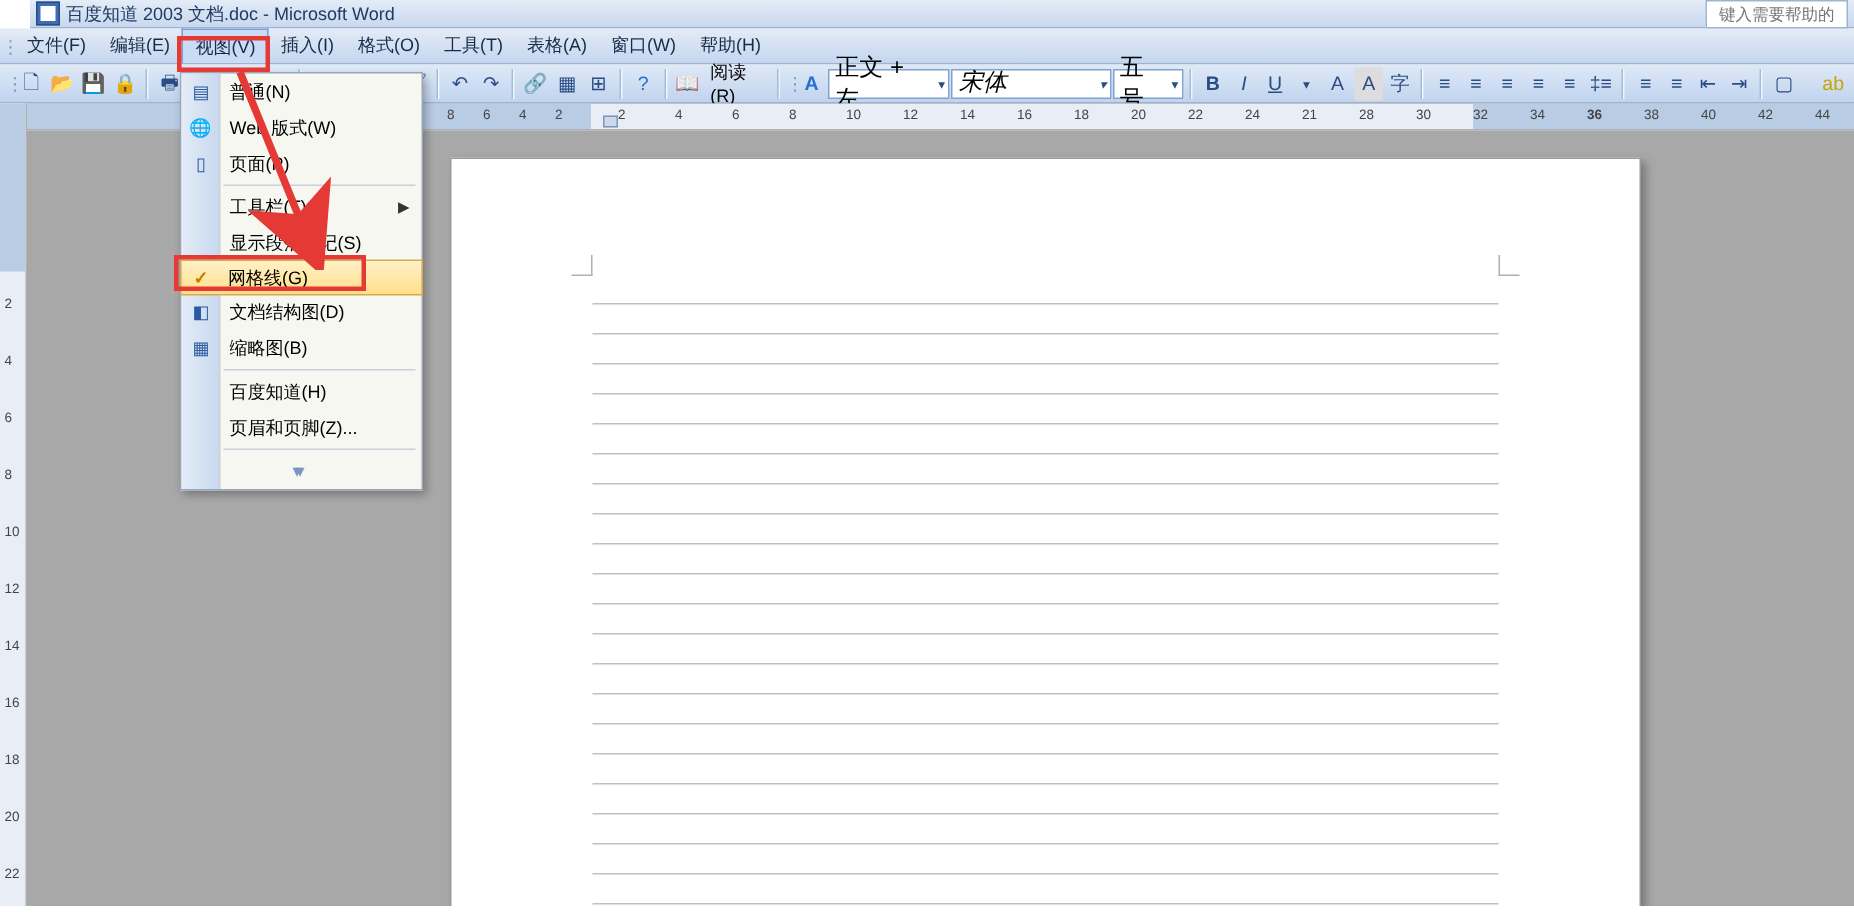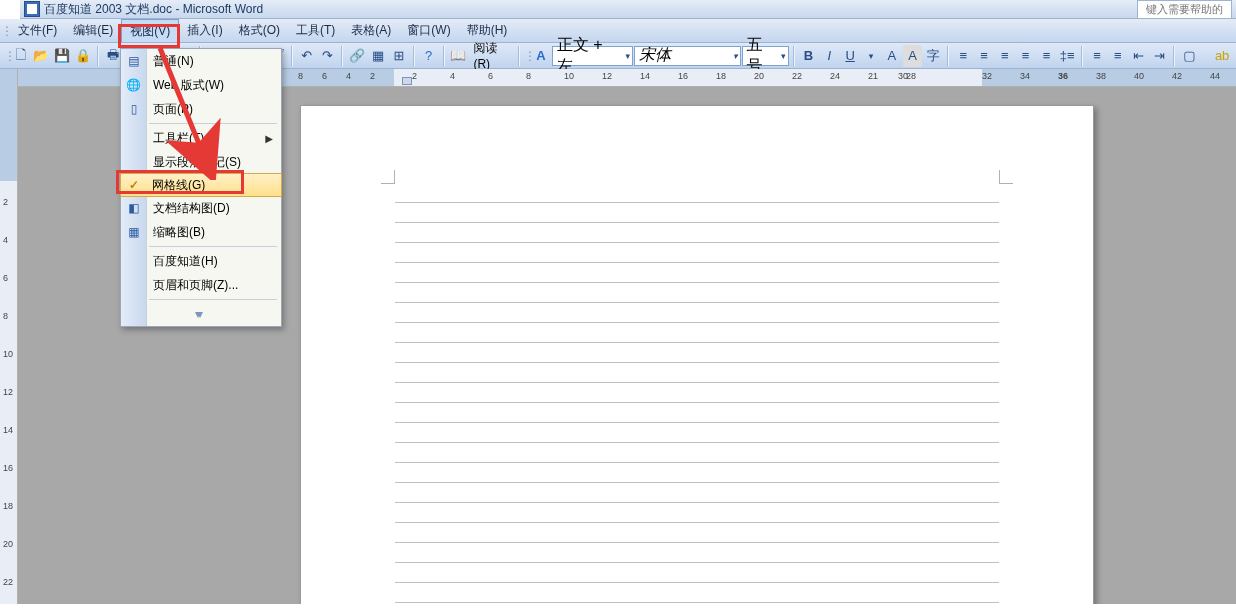--- a/index.html
+++ b/index.html
@@ -334,21 +334,21 @@
         <span class="num" style="left: 546px;">10</span>
         <span class="num" style="left: 584px;">12</span>
         <span class="num" style="left: 622px;">14</span>
         <span class="num" style="left: 660px;">16</span>
         <span class="num" style="left: 698px;">18</span>
         <span class="num" style="left: 736px;">20</span>
         <span class="num" style="left: 774px;">22</span>
         <span class="num" style="left: 812px;">24</span>
         <span class="num" style="left: 850px;">21</span>
         <span class="num" style="left: 888px;">28</span>
-        <span class="num" style="left: 880px;">30</span>
+        <span class="num" style="left: 926px;">30</span>
         <span class="num" style="left: 964px;">32</span>
         <span class="num" style="left: 1002px;">34</span>
         <span class="num" style="left: 1040px; font-weight: bold;">36</span>
         <span class="num" style="left: 1078px;">38</span>
         <span class="num" style="left: 1116px;">40</span>
         <span class="num" style="left: 1154px;">42</span>
         <span class="num" style="left: 1192px;">44</span>
       </div>
     <div class="page-scroll">
       <div class="page">

